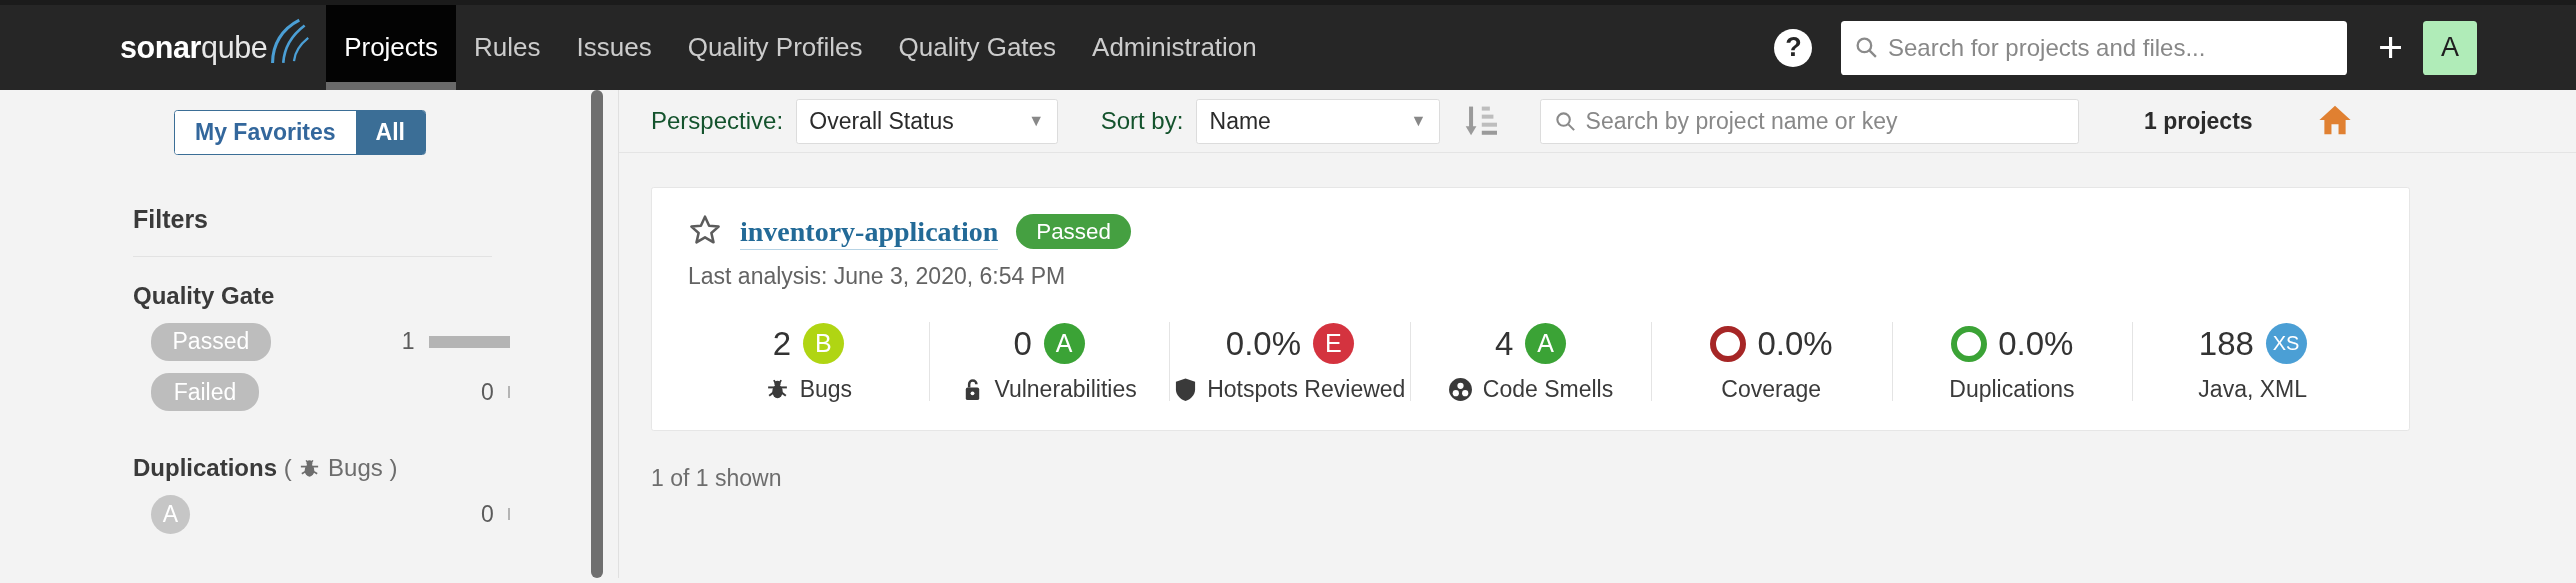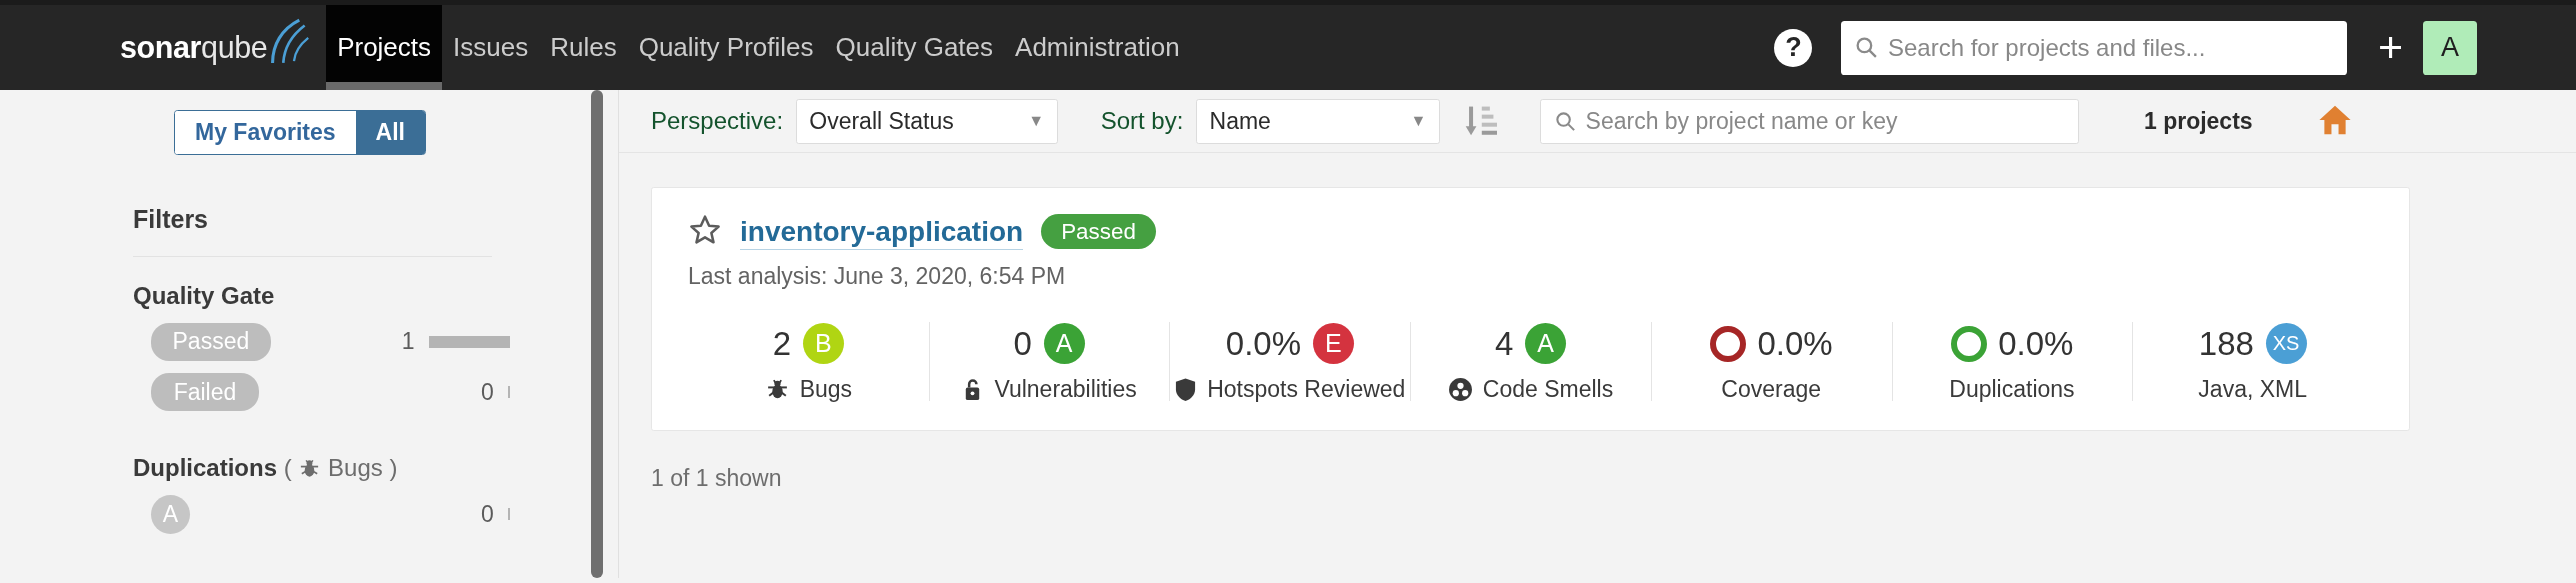--- a/index.html
+++ b/index.html
@@ -29,21 +29,21 @@
   .brand-text {
     font-size: 30.5px; letter-spacing: -0.4px; color: #ffffff;
     font-weight: 700; line-height: 1;
   }
   .brand-text em { font-style: normal; font-weight: 400; color: #e8e8e8; }
   .brand-arcs { width: 41px; height: 47px; margin-left: 1.8px; margin-top: -12.6px; }
 
   .nav-items { display: flex; align-items: stretch; }
   .nav-item {
     display: flex; align-items: center;
-    padding: 0 11px;
+    padding: 0 18px;
     color: #ccc; font-size: 26px;
     position: relative;
     cursor: pointer;
     white-space: nowrap;
   }
   .nav-item.active { background: #030303; color: #ffffff; }
   .nav-item.active::after {
     content: ""; position: absolute; left: 0; right: 0; bottom: 0;
     height: 8px; background: #6a6a6a;
   }
@@ -149,21 +149,21 @@
   
   .card-wrap { padding: 34px 32px 0 32px; }
   .card {
     background: #fff; border: 0.9px solid #e6e6e6; border-radius: 2.7px;
     width: 1759px; padding: 25px 36px 27px 36px;
   }
   .card-head { display: flex; align-items: center; gap: 18px; }
   .star { cursor: pointer; }
   .proj-name {
     font-size: 28px; font-weight: 700; color: #236a97;
-    border-bottom: 0.9px solid #b7d3e4; cursor: pointer; line-height: 1.25;
+    border-bottom: 0.9px solid #b7d3e4; cursor: pointer; line-height: 1.25; font-family: Liberation Serif, serif;
   }
   .badge-passed {
     background: #45a041; color: #fff; border-radius: 18px;
     padding: 4.5px 20px; font-size: 22.4px;
   }
   .last-analysis { margin-top: 12.6px; font-size: 23px; color: #636363; }
 
   .metrics { display: flex; align-items: stretch; margin-top: 30.5px; }
   .metric { flex: 1; position: relative; display: flex; flex-direction: column; align-items: center; }
   .metric + .metric::before {
@@ -194,24 +194,24 @@
         <path d="M4 50 C4 30 14 12 34 2" stroke="#4b9fd5" stroke-width="3.4" fill="none"></path>
         <path d="M16 50 C17 34 24 20 40 8" stroke="#4b9fd5" stroke-width="3" fill="none"></path>
         <path d="M28 48 C29 38 34 30 44 22" stroke="#4b9fd5" stroke-width="2.6" fill="none"></path>
       </svg>
     </div>
     <div class="nav-items">
       <div class="nav-item active">
           <span>Projects</span>
         </div>
       <div class="nav-item">
+          <span>Rules</span>
+        </div>
+      <div class="nav-item">
           <span>Issues</span>
-        </div>
-      <div class="nav-item">
-          <span>Rules</span>
         </div>
       <div class="nav-item">
           <span>Quality Profiles</span>
         </div>
       <div class="nav-item">
           <span>Quality Gates</span>
         </div>
       <div class="nav-item">
           <span>Administration</span>
         </div>

